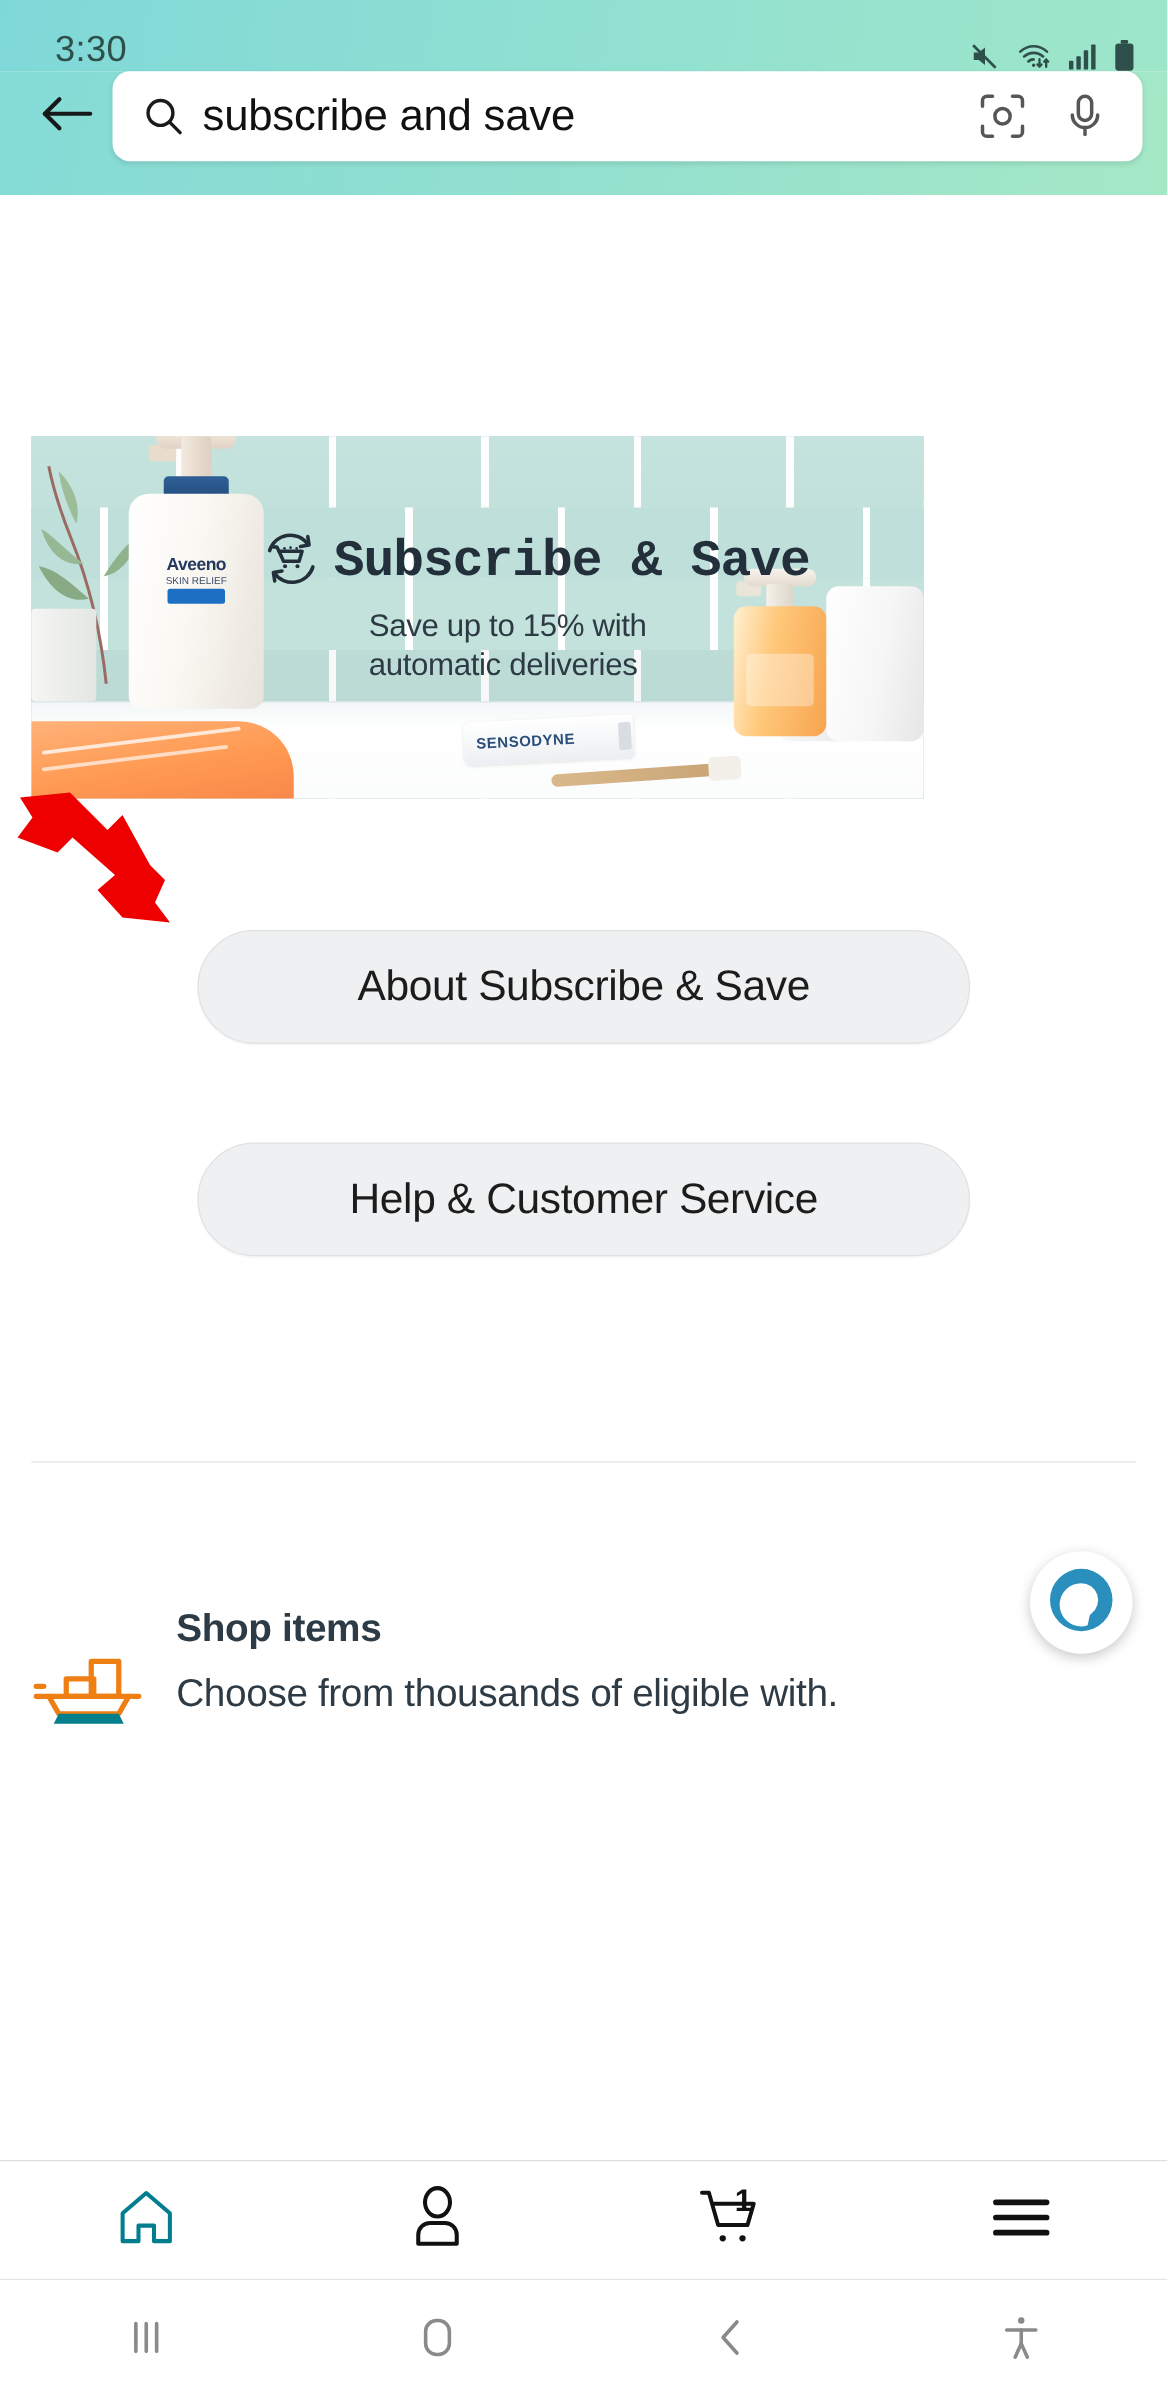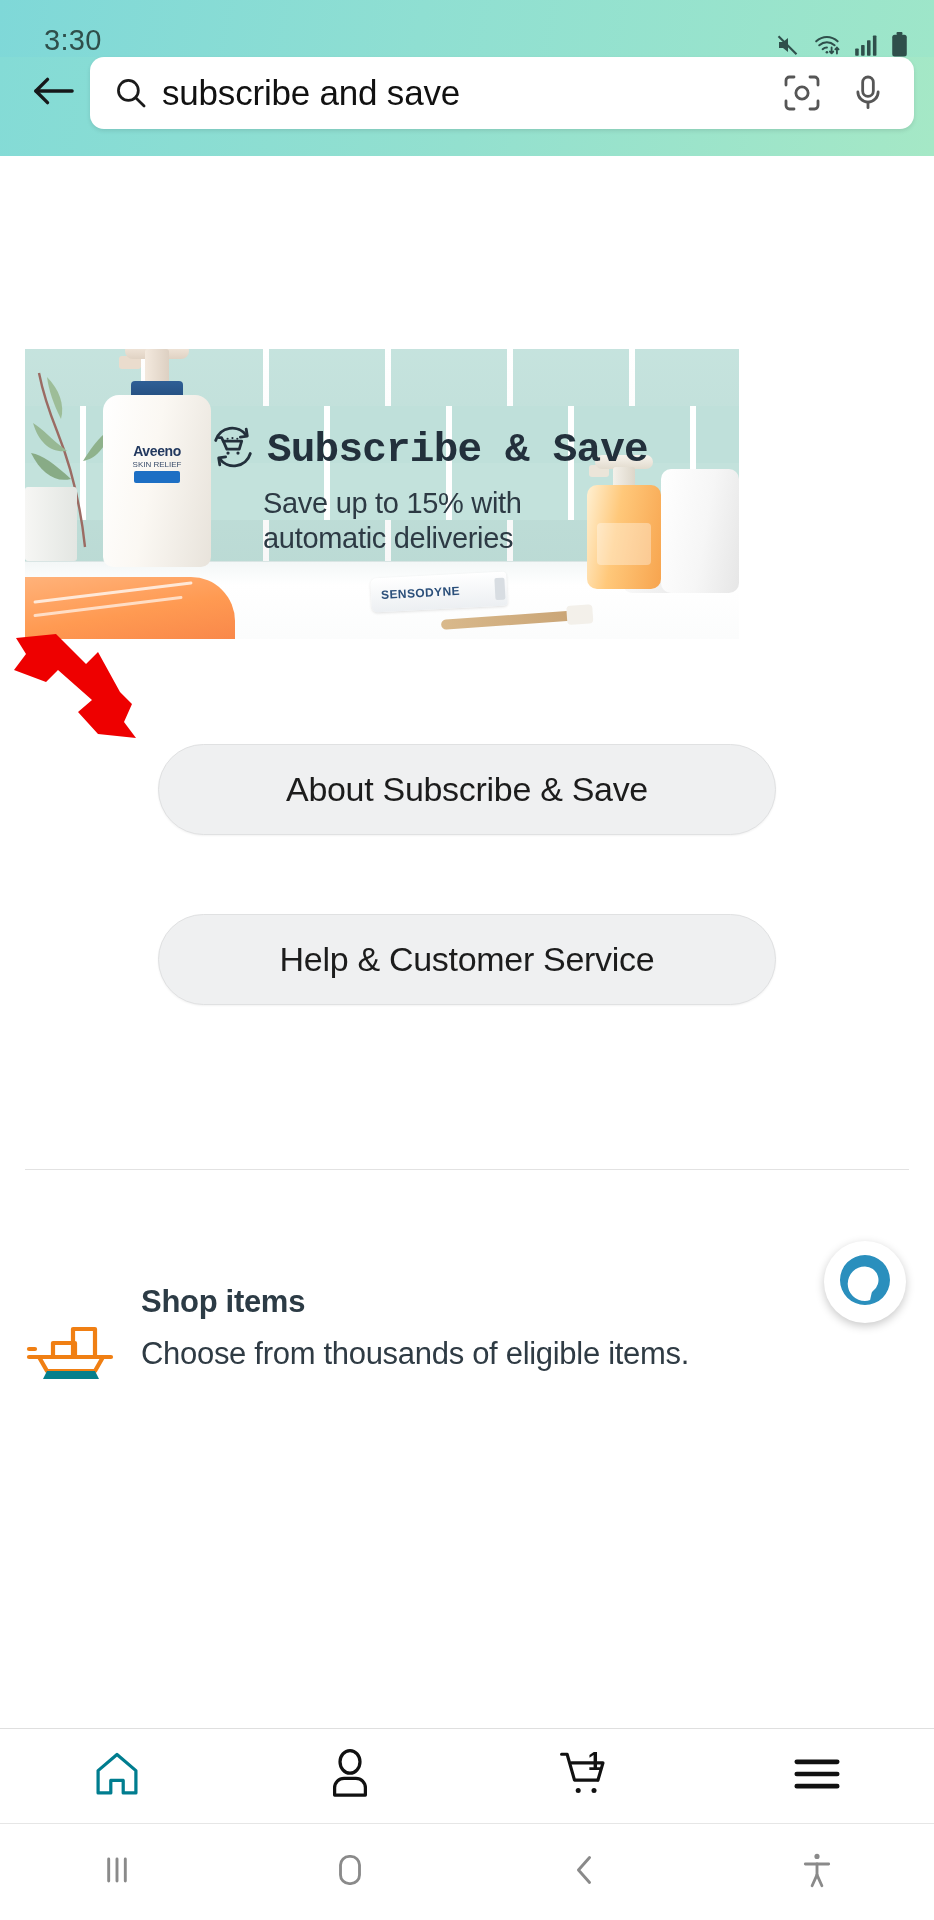--- a/index.html
+++ b/index.html
@@ -152,22 +152,22 @@
   }
   .ss-title {
     font-size: 41px;
     font-weight: 600;
     color: #23303c;
     letter-spacing: -0.8px;
     white-space: nowrap;
   }
   .ss-sub {
     margin-top: 8px;
-    margin-left: 56px;
-    font-size: 29px;
+    margin-left: 88px;
+    font-size: 25px;
     line-height: 1.22;
     color: #2d3a44;
     letter-spacing: -0.3px;
   }
   
   .plant {
     position: absolute; left: 2px; top: 10px; width: 120px; height: 190px; z-index: 3;
   }
   .pot {
     position: absolute; left: 0px; bottom: 78px; width: 52px; height: 74px;
@@ -583,21 +583,21 @@
           <path d="M22 64 L70 64 L74 72 L18 72 Z" fill="#067f8c"></path>
           <rect x="28" y="36" width="22" height="14" stroke="#f07f13" stroke-width="4.2" stroke-linejoin="round"></rect>
           <rect x="48" y="22" width="22" height="28" stroke="#f07f13" stroke-width="4.2" stroke-linejoin="round"></rect>
           <path d="M14 50 L4 50" stroke="#f07f13" stroke-width="4.2" stroke-linecap="round"></path>
           <path d="M10 42 L4 42" stroke="#f07f13" stroke-width="4.2" stroke-linecap="round"></path>
           <path d="M78 50 L86 50" stroke="#f07f13" stroke-width="4.2" stroke-linecap="round"></path>
         </svg>
       </div>
       <div class="shop-texts">
         <div class="shop-title">Shop items</div>
-        <div class="shop-desc">Choose from thousands of eligible items.</div>
+        <div class="shop-desc">Choose from thousands of eligible with.</div>
       </div>
     </div>
 
     <div class="alexa-fab">
       <span>
         <svg width="56" height="56" viewBox="0 0 56 56">
           <path d="M28 3a25 25 0 100 50 25 25 0 000-50zm0 11.5a13.5 13.5 0 018.2 24.2c-.7.5-1.3 1.2-1.5 2l-1.6 7.4a13.5 13.5 0 01-5.1 1 13.5 13.5 0 110-34.6z" fill="#2a8fbd" fill-rule="evenodd"></path>
         </svg>
       </span>
     </div>

